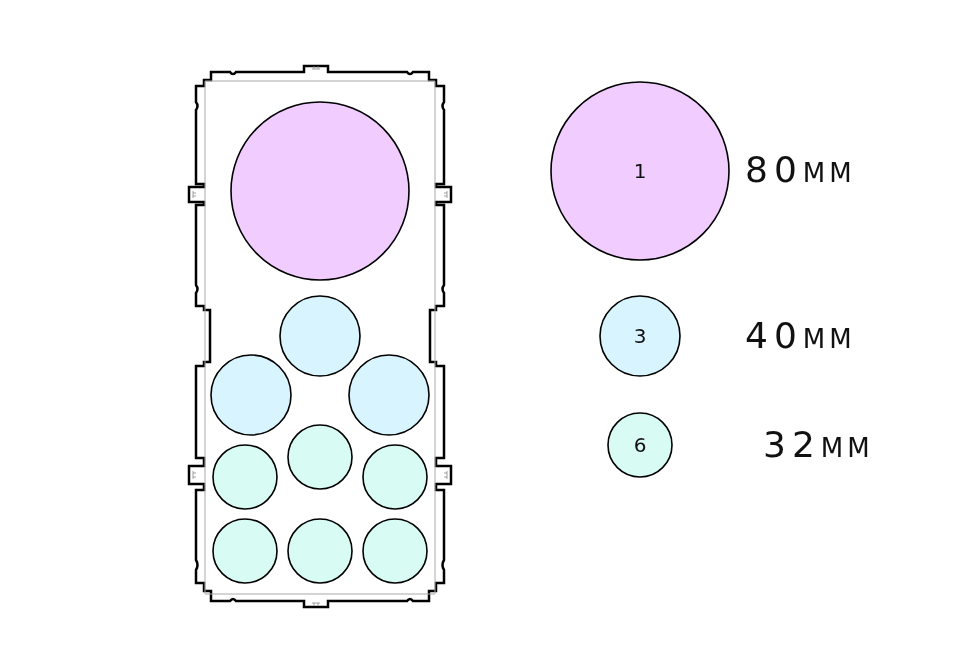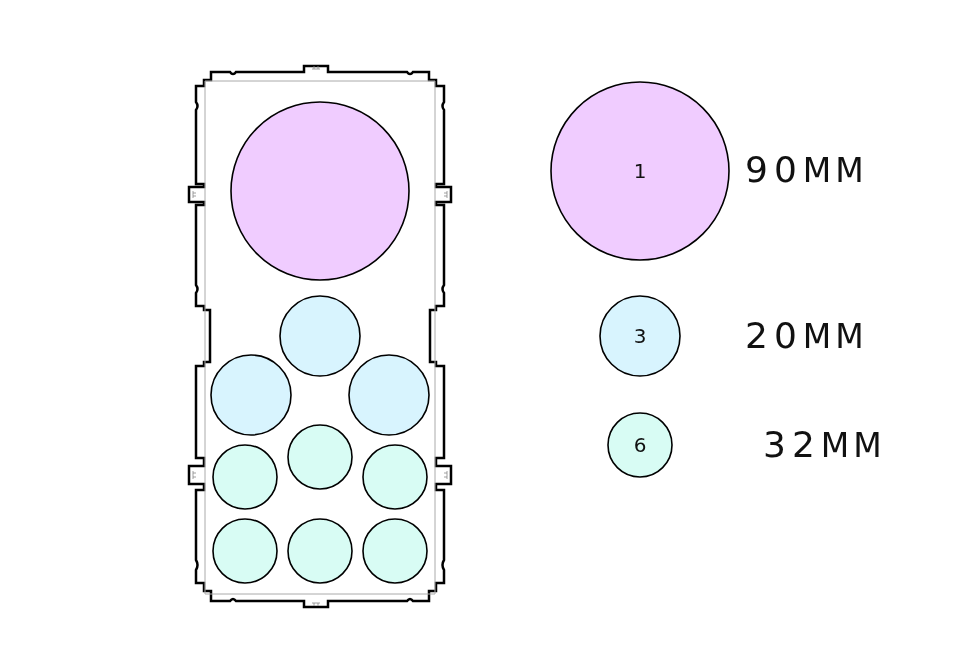--- a/index.html
+++ b/index.html
@@ -6,21 +6,21 @@
   body { width: 960px; height: 672px; position: relative; overflow: hidden; font-family: "DejaVu Sans", sans-serif; }
   #canvas { position: absolute; left: 0; top: 0; }
   .legend-label {
     position: absolute;
     font-family: "DejaVu Sans", sans-serif;
     font-size: 36px;
     letter-spacing: 6px;
     color: #111;
     line-height: 1;
   }
-  .legend-label .unit { font-size: 33px; letter-spacing: 4px; }
+  .legend-label .unit { font-size: 26px; letter-spacing: 4px; }
   .circle-num {
     font-family: "DejaVu Sans", sans-serif;
     font-size: 20px;
     fill: #111;
   }
 </style>
 </head>
 <body>
 
 <svg id="canvas" width="960" height="672" viewBox="0 0 960 672">
@@ -79,20 +79,20 @@
 
     <circle cx="640" cy="336" r="40" fill="#d8f4fe" stroke="#000" stroke-width="1.6"></circle>
     <text class="circle-num" x="640" y="343" text-anchor="middle">3</text>
 
     <circle cx="640" cy="445" r="32" fill="#d8fcf4" stroke="#000" stroke-width="1.6"></circle>
     <text class="circle-num" x="640" y="452" text-anchor="middle">6</text>
   </g>
 </svg>
 
 <div class="legend-label" style="left:745px; top:152px;">
-  <span>90</span><span class="unit">MM</span>
+  <span>80</span><span class="unit">MM</span>
 </div>
 <div class="legend-label" style="left:745px; top:318px;">
-  <span>20</span><span class="unit">MM</span>
+  <span>40</span><span class="unit">MM</span>
 </div>
 <div class="legend-label" style="left:745px; top:427px;margin-left:18px;">
   <span>32</span><span class="unit">MM</span>
 </div>
 
 </body></html>

